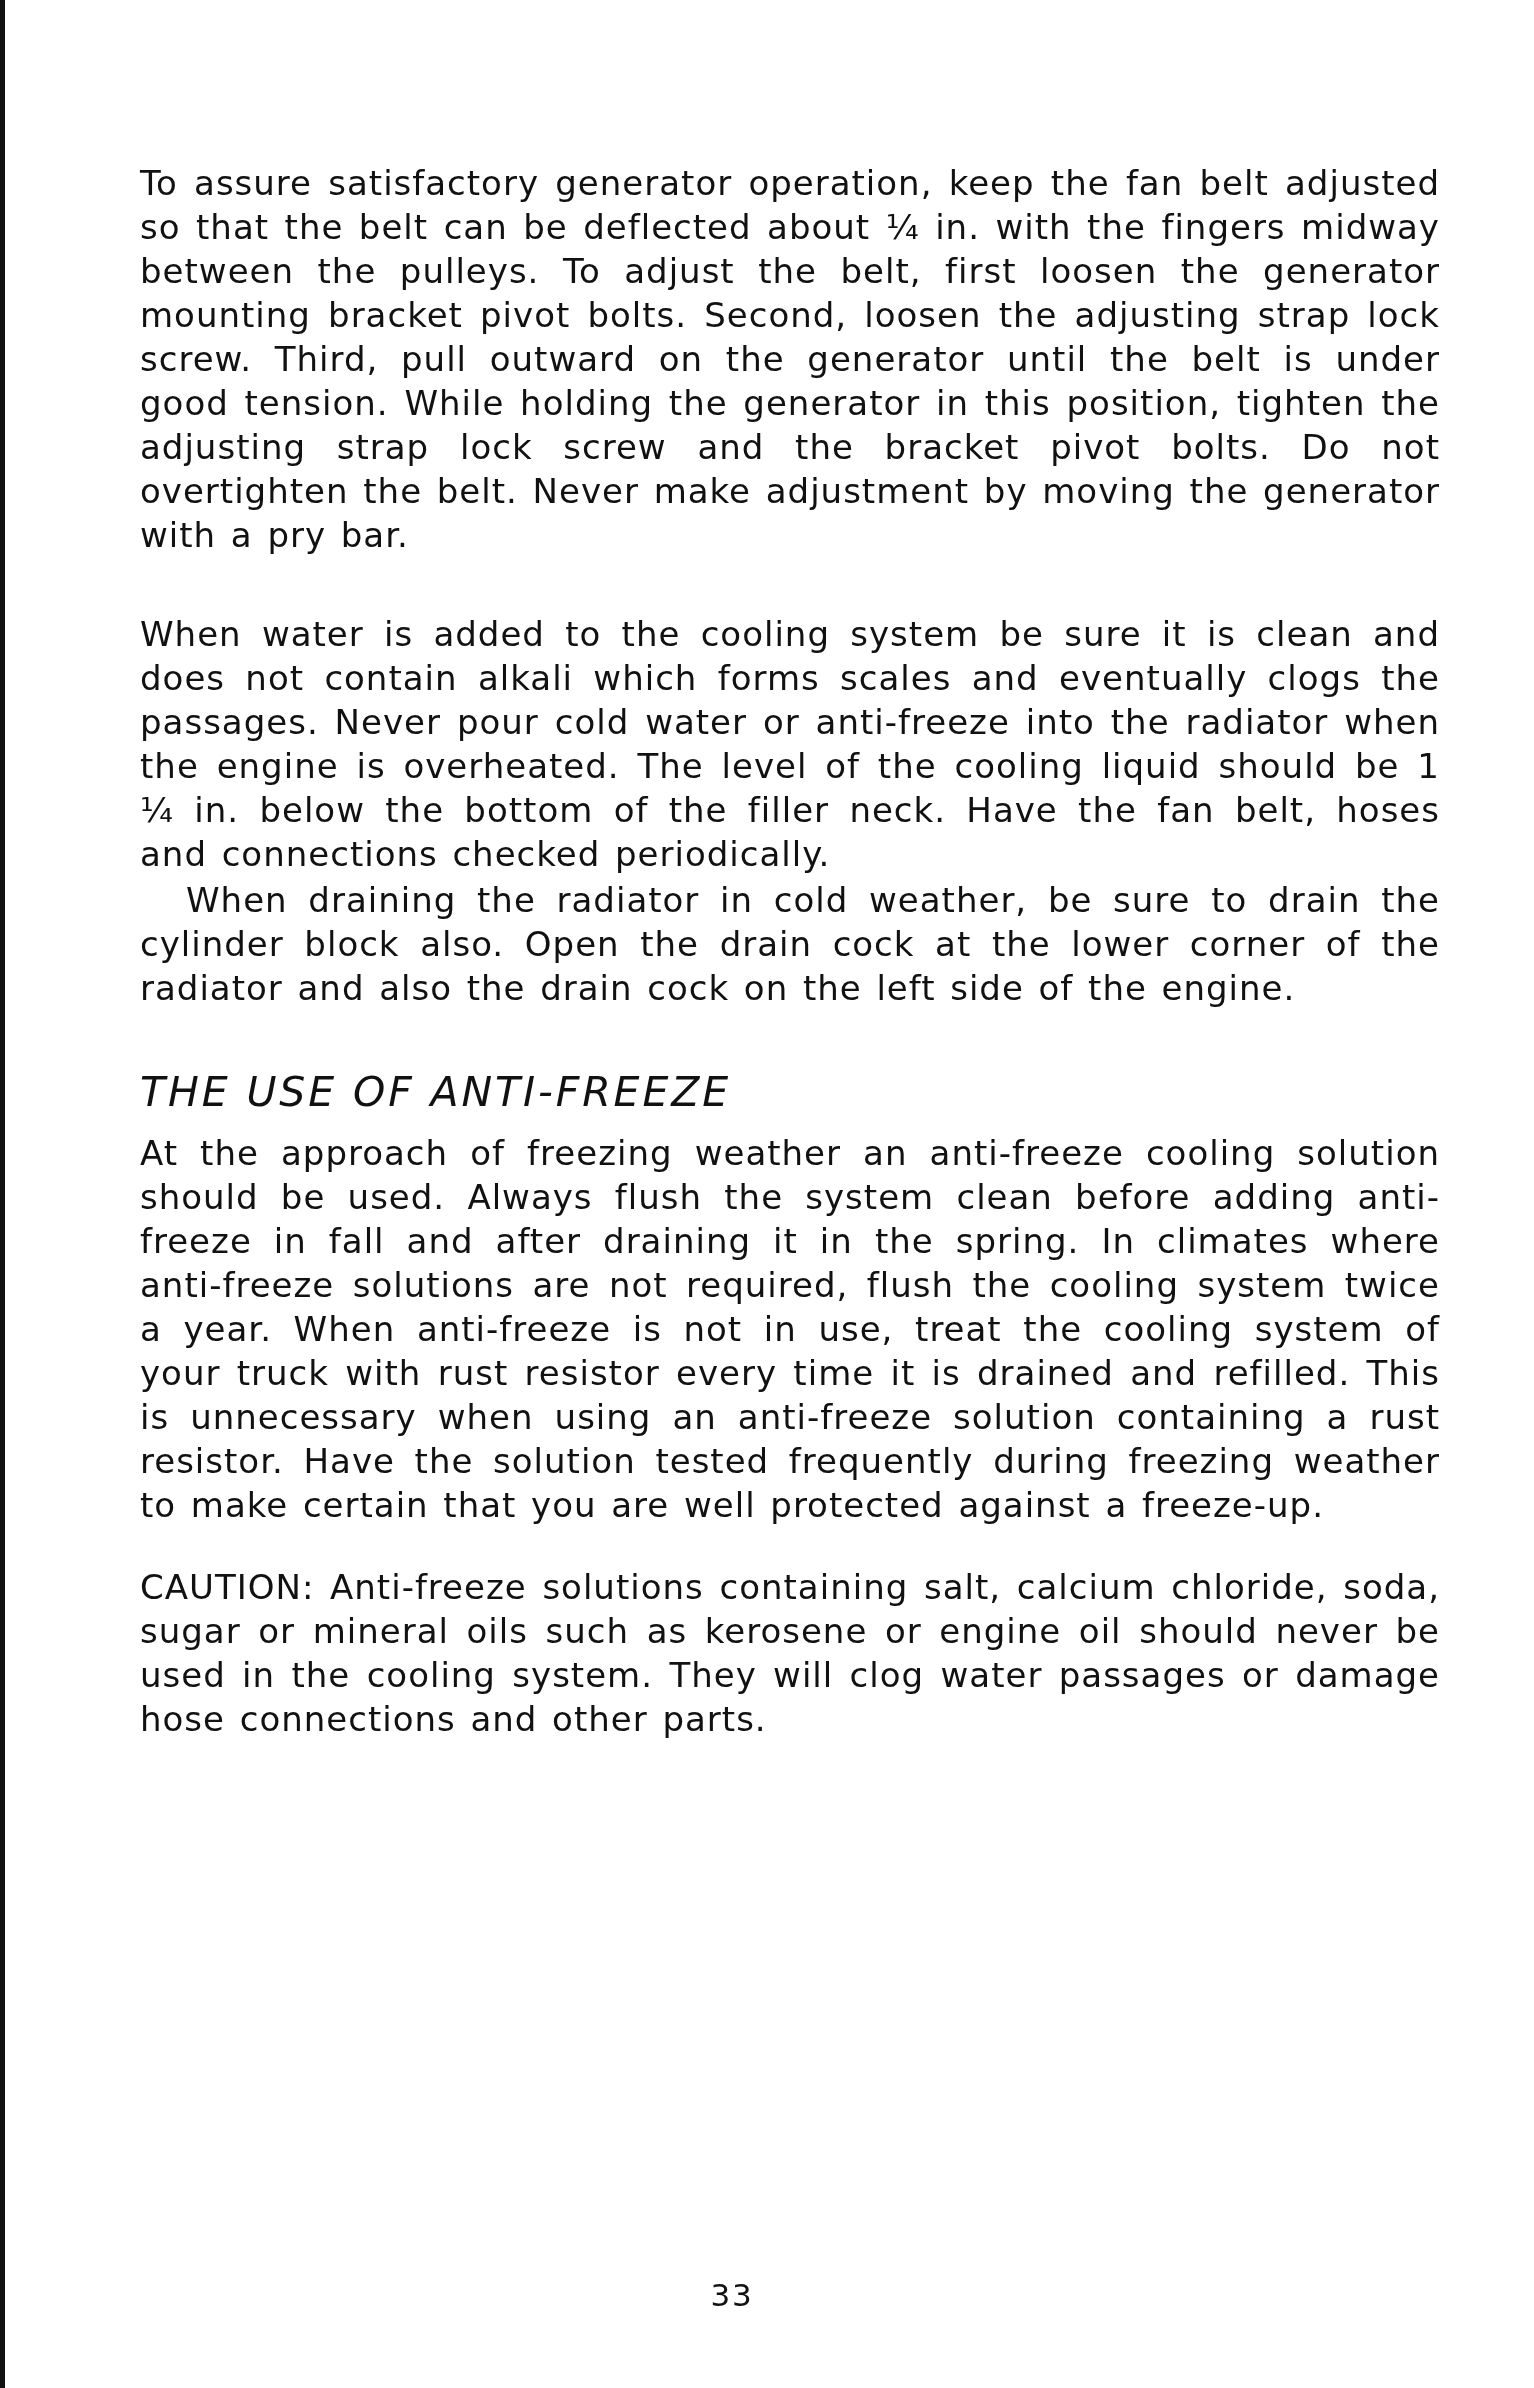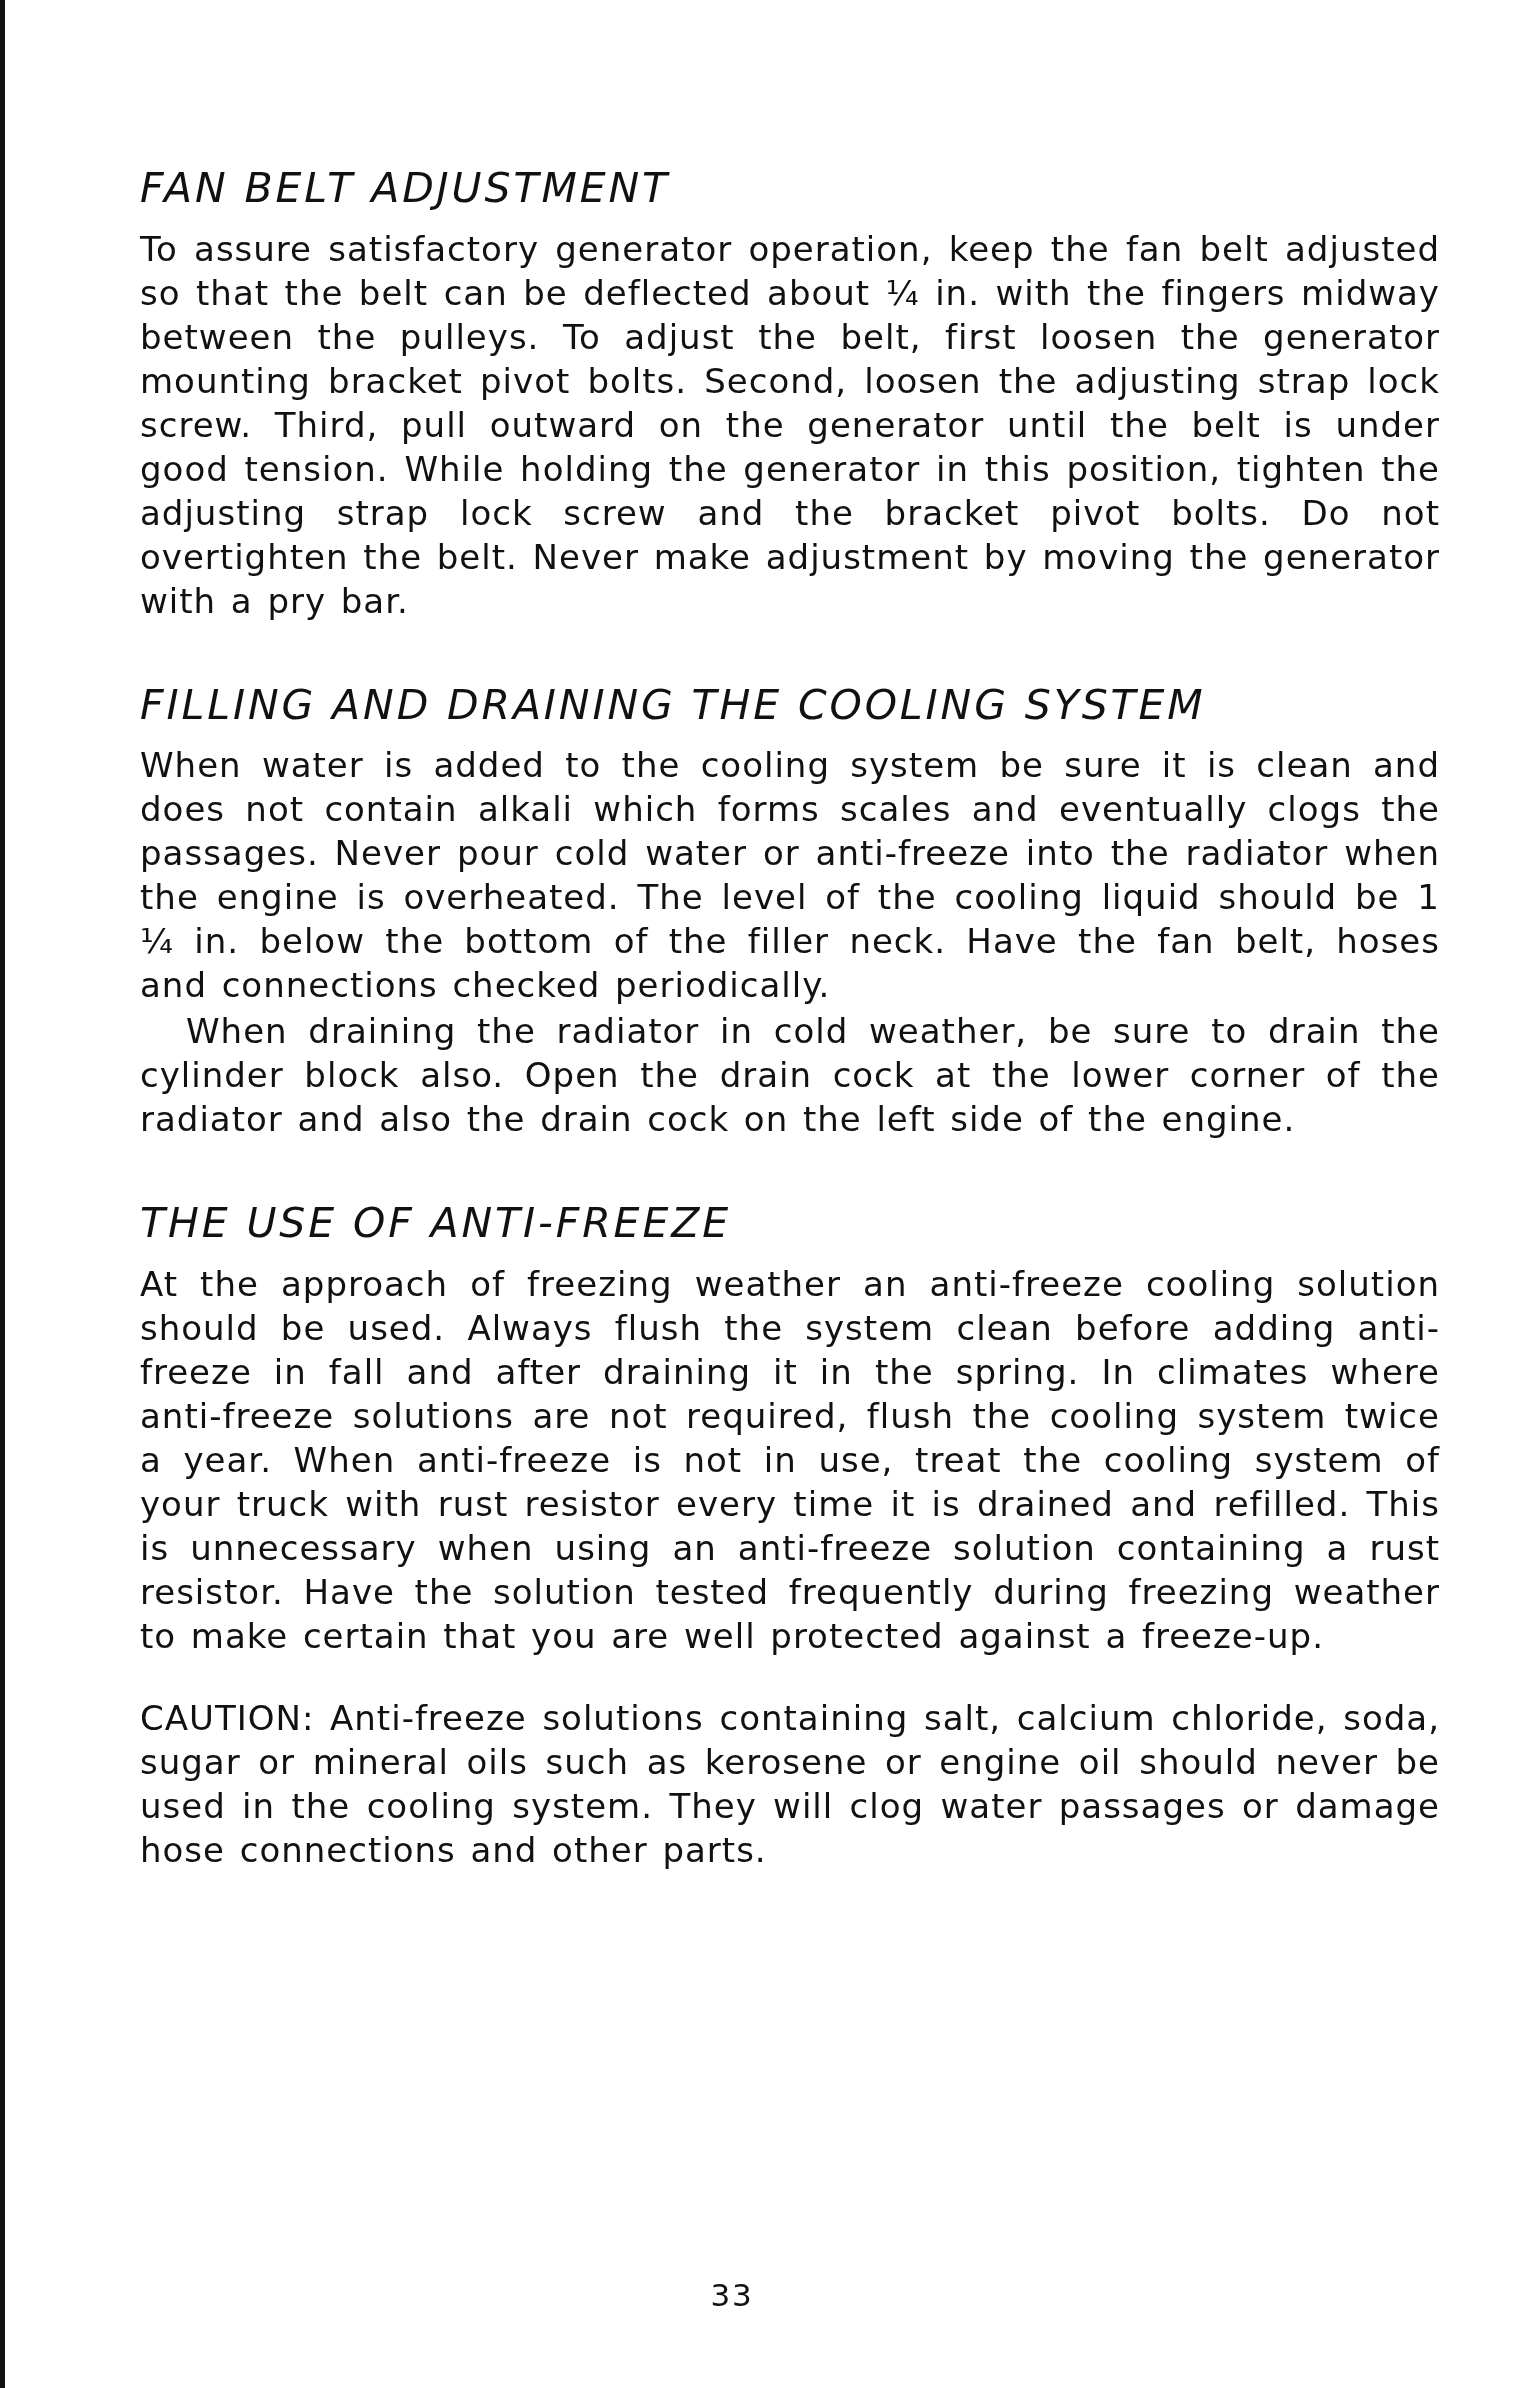--- a/index.html
+++ b/index.html
@@ -18,26 +18,24 @@
   .pagenum { position:absolute; top:2277px; left:0; width:1464px; text-align:center;
              font-size:31px; letter-spacing:1.9px; }
 </style>
 </head>
 <body>
 
 <div class="edge"></div>
 
 <div class="content">
   <section>
-    <h2>FAN BELT ADJUSTMENT</h2>
     <p>To assure satisfactory generator operation, keep the fan belt adjusted so that the belt can be deflected about ¼ in. with the fingers midway between the pulleys. To adjust the belt, first loosen the generator mounting bracket pivot bolts. Second, loosen the adjusting strap lock screw. Third, pull outward on the generator until the belt is under good tension. While holding the generator in this position, tighten the adjusting strap lock screw and the bracket pivot bolts. Do not overtighten the belt. Never make adjustment by moving the generator with a pry bar.</p>
   </section>
 
   <section class="sec2">
-    <h2>FILLING AND DRAINING THE COOLING SYSTEM</h2>
     <p>When water is added to the cooling system be sure it is clean and does not contain alkali which forms scales and eventually clogs the passages. Never pour cold water or anti-freeze into the radiator when the engine is overheated. The level of the cooling liquid should be 1 ¼ in. below the bottom of the filler neck. Have the fan belt, hoses and connections checked periodically.</p>
     <p class="indent">When draining the radiator in cold weather, be sure to drain the cylinder block also. Open the drain cock at the lower corner of the radiator and also the drain cock on the left side of the engine.</p>
   </section>
 
   <section class="sec3">
     <h2>THE USE OF ANTI-FREEZE</h2>
     <p>At the approach of freezing weather an anti-freeze cooling solution should be used. Always flush the system clean before adding anti-freeze in fall and after draining it in the spring. In climates where anti-freeze solutions are not required, flush the cooling system twice a year. When anti-freeze is not in use, treat the cooling system of your truck with rust resistor every time it is drained and refilled. This is unnecessary when using an anti-freeze solution containing a rust resistor. Have the solution tested frequently during freezing weather to make certain that you are well protected against a freeze-up.</p>
     <p class="caution">CAUTION: Anti-freeze solutions containing salt, calcium chloride, soda, sugar or mineral oils such as kerosene or engine oil should never be used in the cooling system. They will clog water passages or damage hose connections and other parts.</p>
   </section>
 </div>

